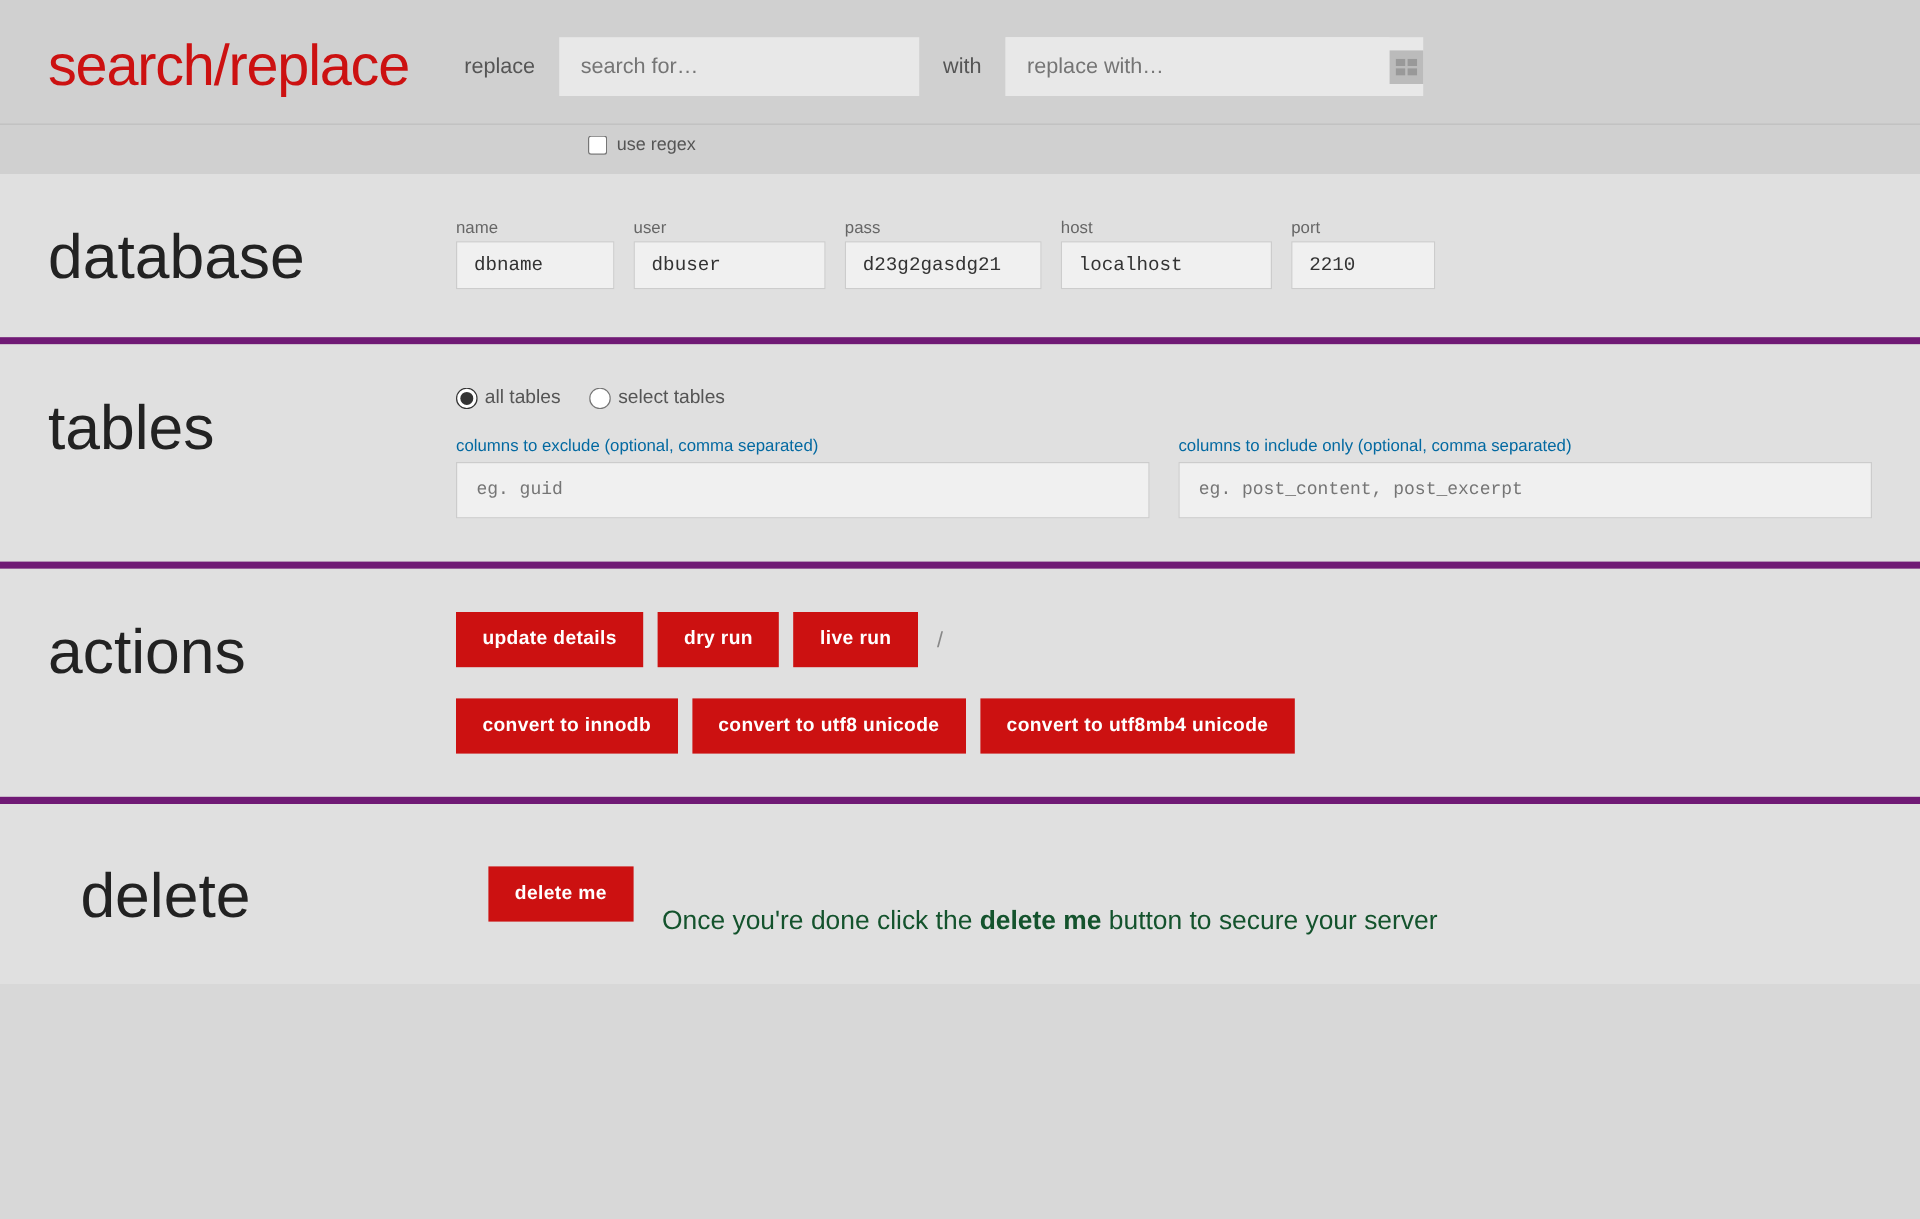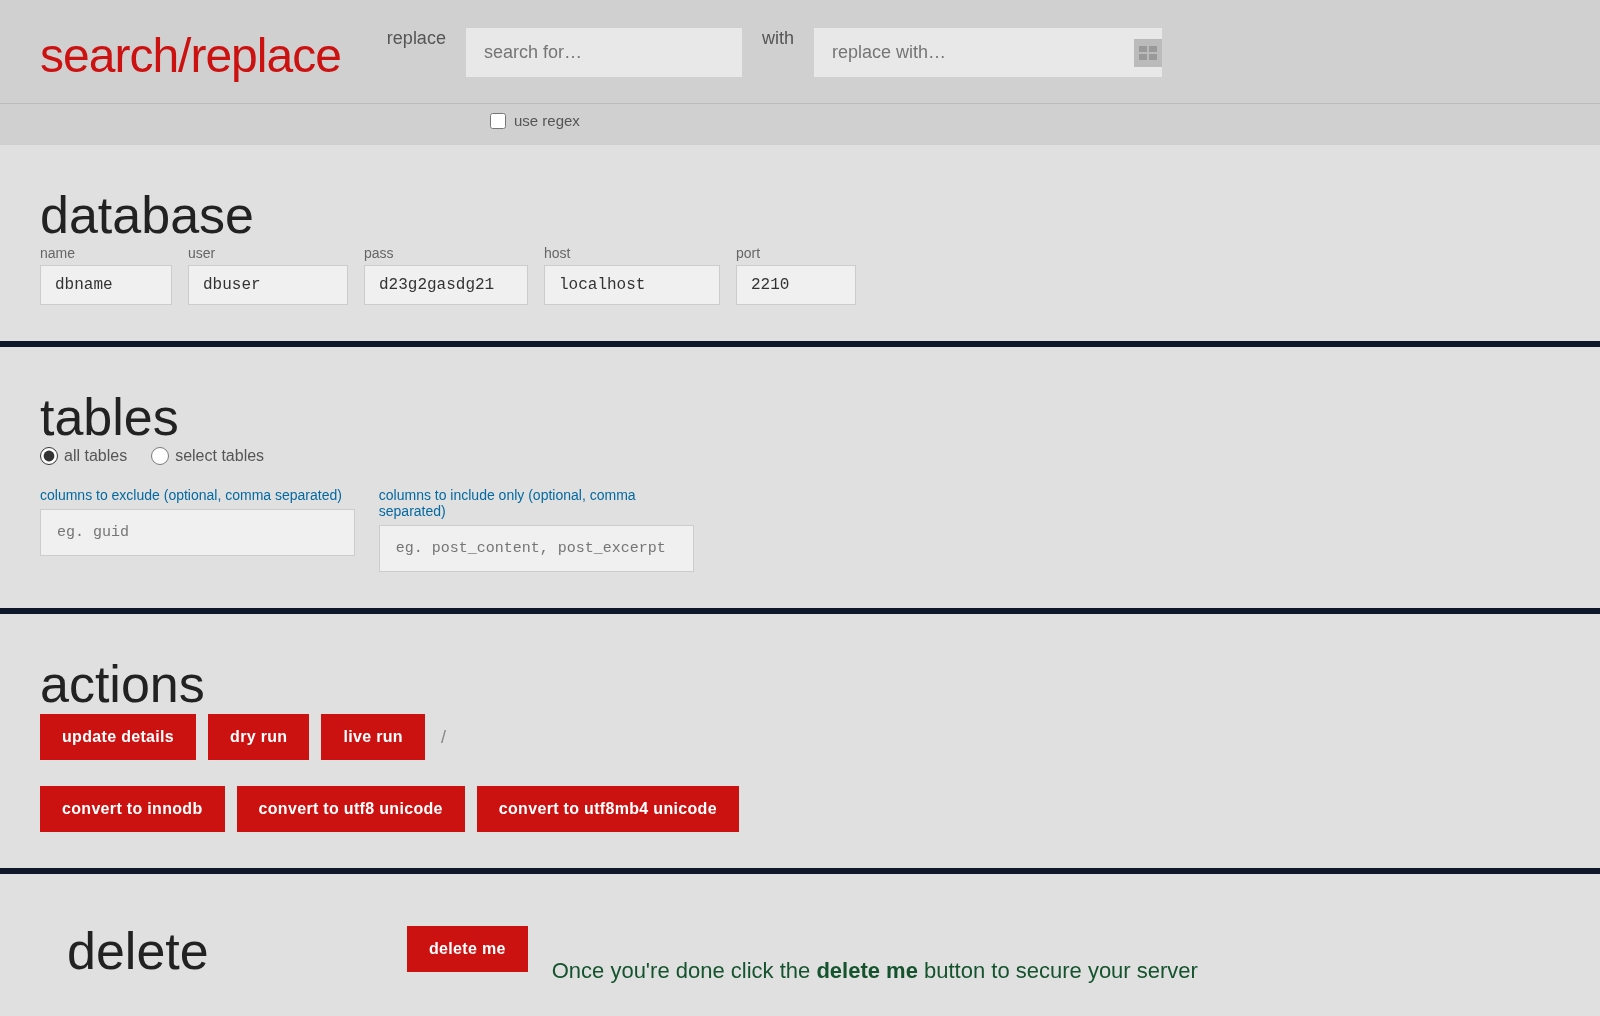--- a/index.html
+++ b/index.html
@@ -8,21 +8,21 @@
       font-family: Arial, Helvetica, sans-serif;
       color: #333;
       min-height: 1016px;
     }
 
     
     .header-bar {
       background: #d0d0d0;
       padding: 28px 40px 20px 40px;
       display: flex;
-      align-items: flex-start;
+      align-items: center;
       gap: 16px;
       border-bottom: 1px solid #bbb;
     }
     .app-title {
       font-size: 48px;
       font-weight: 300;
       color: #222;
       letter-spacing: -1px;
       margin-right: 30px;
       flex-shrink: 0;
@@ -34,21 +34,21 @@
       font-size: 18px;
       color: #555;
       margin-right: 4px;
     }
     .header-search-input {
       background: #e8e8e8;
       border: none;
       padding: 14px 18px;
       font-size: 18px;
       color: #aaa;
-      width: 276px;
+      width: 300px;
       outline: none;
     }
     .header-bar .with-label {
       font-size: 18px;
       color: #555;
       margin: 0 4px;
     }
     .header-replace-input {
       background: #e8e8e8;
       border: none;
@@ -90,23 +90,22 @@
       font-size: 15px;
       color: #555;
     }
 
     
     .section {
       background: #e0e0e0;
       display: flex;
       align-items: flex-start;
       padding: 36px 40px;
-      border-bottom: 6px solid #0f172a;
+      border-bottom: 6px solid #701a75;
       gap: 0;
-      flex-direction: column;
     }
     .section-title {
       font-size: 52px;
       font-weight: 300;
       color: #222;
       min-width: 340px;
       padding-top: 4px;
     }
     .section-content {
       flex: 1;

